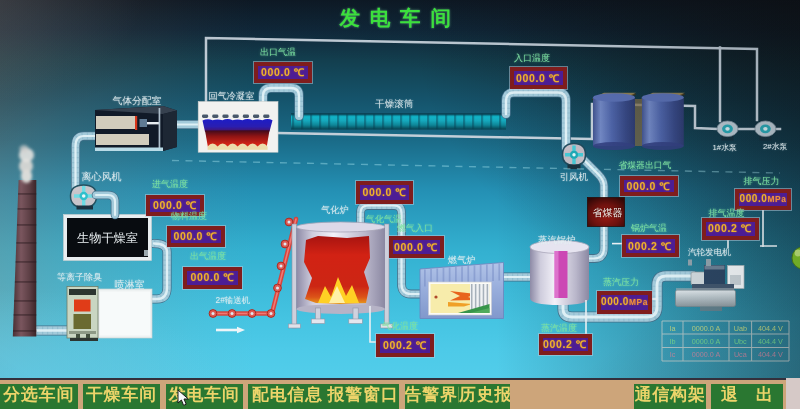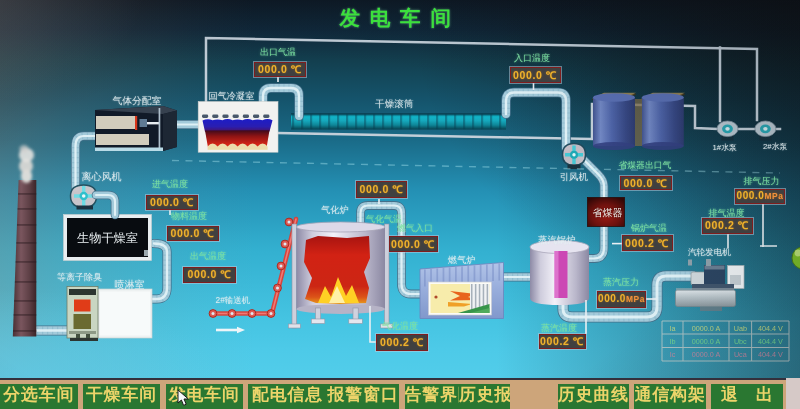--- a/index.html
+++ b/index.html
@@ -16,21 +16,21 @@
         radial-gradient(ellipse 60% 90% at 102% 2%, rgba(20,10,8,0.50), rgba(20,10,8,0) 85%),
         linear-gradient(to right, rgba(8,26,38,0) 0%, rgba(8,26,38,0) 62%,
                         rgba(8,26,38,0.22) 79%, rgba(8,26,38,0.48) 100%),
         linear-gradient(to bottom,
         #0e1a26 0px, #10283a 30px, #134050 62px, #15546c 100px,
         #1a6b88 140px, #2490b4 190px, #33b0d0 250px,
         #45c4e2 320px, #4dcae8 350px, #52cdea 378px);}
   #vig{position:absolute;left:0;top:0;width:800px;height:409px;pointer-events:none;
       background:radial-gradient(ellipse 80% 85% at 38% 62%, rgba(0,0,0,0) 55%, rgba(2,10,16,0.20) 100%);}
   .lbl{position:absolute;line-height:1.05;white-space:nowrap;}
-  .ro{position:absolute;background:#404040;border:1px solid #7f1d1d;outline:1px solid rgba(186,206,222,.5);
+  .ro{position:absolute;background:#4c1d95;border:4px solid #7f1d1d;outline:1px solid rgba(186,206,222,.5);
       color:#eeb22c;line-height:1;display:flex;align-items:center;justify-content:center;
       letter-spacing:0.6px;font-weight:bold;text-shadow:0 0 2px rgba(255,150,0,.5);}
   #bar{position:absolute;left:0;top:380px;width:786px;height:29px;background:#cda57a;}
   #bar .bb{position:absolute;top:3.5px;height:25.5px;background:#2a7731;color:#ecd46a;overflow:hidden;
       font-size:16.8px;line-height:22.5px;text-align:center;letter-spacing:1.0px;font-weight:bold;
       white-space:nowrap;}
   #barline{position:absolute;left:0;top:377.5px;width:786px;height:2.6px;background:#33303c;}
   #edge{position:absolute;left:786px;top:378px;width:14px;height:31px;background:#d6c9c7;}
   #curs{position:absolute;left:177px;top:389px;}
 </style>
@@ -441,21 +441,20 @@
 <div style="position:absolute;left:67px;top:229.5px;width:81px;text-align:center;color:#eef4f6;font-size:12.2px;letter-spacing:0px;">生物干燥室</div>
 <div id="barline"></div>
 <div id="bar">
       <div class="bb" style="left:0.0px;width:77.7px">分选车间</div>
       <div class="bb" style="left:82.7px;width:77.8px">干燥车间</div>
       <div class="bb" style="left:165.5px;width:77.5px">发电车间</div>
       <div class="bb" style="left:248.0px;width:79px">配电信息</div>
       <div class="bb" style="left:326.8px;width:72.7px">报警窗口</div>
       <div class="bb" style="left:404.5px;width:71.3px">告警界限</div>
       <div class="bb" style="left:459px;width:51px">历史报表</div>
-      <div class="bb" style="left:557.7px;width:71.5px">历史曲线</div>
       <div class="bb" style="left:634.2px;width:72.1px">通信构架</div>
       <div class="bb" style="left:711.3px;width:72.2px">退&nbsp;&nbsp;&nbsp;出</div>
     </div>
 <div id="edge"></div>
 <svg id="curs" width="14" height="18" viewBox="0 0 14 18">
  <path d="M1,1 L1,14 L4.4,11 L6.6,16.4 L9.2,15.2 L7,10 L11.4,10 Z" fill="#f4f8fa" stroke="#1a1a1a" stroke-width="1"></path>
 </svg>
 
 </div>
 

